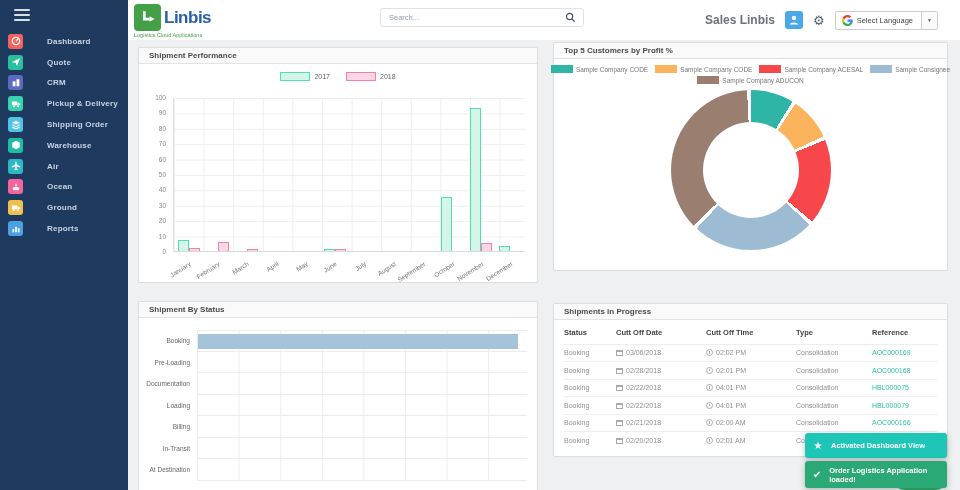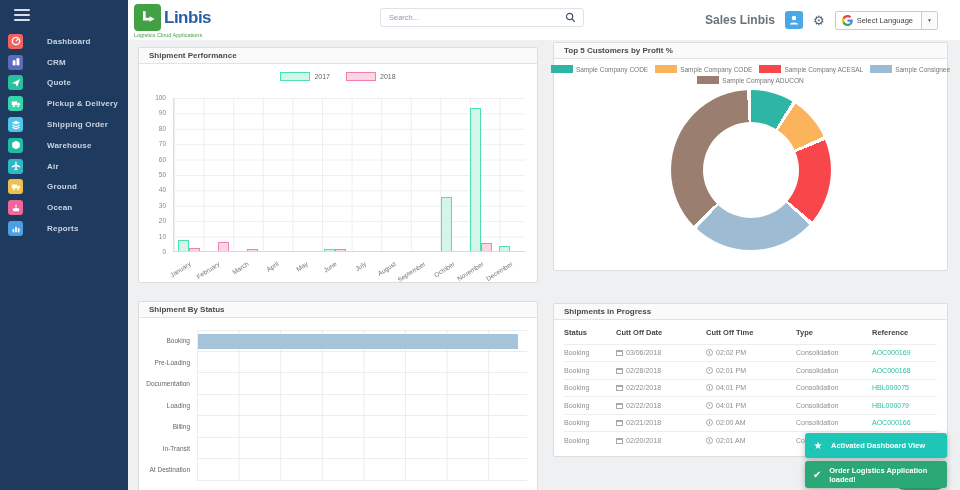--- a/index.html
+++ b/index.html
@@ -110,35 +110,35 @@
       <div class="nav-item">
         <span class="nav-icon" style="background:#f2635f">
           <svg viewBox="0 0 12 12">
             <circle cx="6" cy="6" r="4.4" fill="none" stroke="#fff" stroke-width="1.6"></circle>
             <line x1="6" y1="6" x2="8.6" y2="3.4" stroke="#fff" stroke-width="1.4"></line>
           </svg>
         </span>
         <span class="nav-label">Dashboard</span>
       </div>
       <div class="nav-item">
+        <span class="nav-icon" style="background:#2abf9e">
+          <svg viewBox="0 0 12 12">
+            <path d="M1 6.2 L11 1.3 L7.2 10.8 L5.5 6.8 Z" fill="#fff"></path>
+          </svg>
+        </span>
+        <span class="nav-label">Quote</span>
+      </div>
+      <div class="nav-item">
         <span class="nav-icon" style="background:#5c6bc0">
           <svg viewBox="0 0 12 12">
             <rect x="2" y="4" width="3.4" height="6" fill="#fff"></rect>
             <rect x="6.6" y="1.5" width="3.4" height="8.5" fill="#fff"></rect>
           </svg>
         </span>
         <span class="nav-label">CRM</span>
-      </div>
-      <div class="nav-item">
-        <span class="nav-icon" style="background:#2abf9e">
-          <svg viewBox="0 0 12 12">
-            <path d="M1 6.2 L11 1.3 L7.2 10.8 L5.5 6.8 Z" fill="#fff"></path>
-          </svg>
-        </span>
-        <span class="nav-label">Quote</span>
       </div>
       <div class="nav-item">
         <span class="nav-icon" style="background:#38d3ae">
           <svg viewBox="0 0 12 12">
             <rect x="1" y="3" width="6.3" height="4.6" fill="#fff"></rect>
             <path d="M7.6 4.4 h2.2 l1.2 1.6 v1.6 h-3.4 Z" fill="#fff"></path>
             <circle cx="3.4" cy="8.8" r="1.2" fill="#fff"></circle>
             <circle cx="8.6" cy="8.8" r="1.2" fill="#fff"></circle>
           </svg>
         </span>
@@ -164,38 +164,38 @@
       </div>
       <div class="nav-item">
         <span class="nav-icon" style="background:#2eb8c5">
           <svg viewBox="0 0 12 12">
             <path d="M5.3 1.3 c0-.8 1.4-.8 1.4 0 l.2 2.9 4.1 2.2 v1.3 l-4.1-1.1 -.2 2.5 1.3 1 v1 L6 10.5 L4 11.1 v-1 l1.3-1 -.2-2.5 -4.1 1.1 V6.4 l4.1-2.2 Z" fill="#fff"></path>
           </svg>
         </span>
         <span class="nav-label">Air</span>
       </div>
       <div class="nav-item">
+        <span class="nav-icon" style="background:#f1649c">
+          <svg viewBox="0 0 12 12">
+            <rect x="5.3" y="2" width="1.4" height="3.4" fill="#fff"></rect>
+            <path d="M1.8 6.8 L6 5.6 L10.2 6.8 L9.1 9.8 H2.9 Z" fill="#fff"></path>
+          </svg>
+        </span>
+        <span class="nav-label">Ocean</span>
+      </div>
+      <div class="nav-item">
         <span class="nav-icon" style="background:#eec04f">
           <svg viewBox="0 0 12 12">
             <rect x="1" y="3" width="6.3" height="4.6" fill="#fff"></rect>
             <path d="M7.6 4.4 h2.2 l1.2 1.6 v1.6 h-3.4 Z" fill="#fff"></path>
             <circle cx="3.4" cy="8.8" r="1.2" fill="#fff"></circle>
             <circle cx="8.6" cy="8.8" r="1.2" fill="#fff"></circle>
           </svg>
         </span>
         <span class="nav-label">Ground</span>
-      </div>
-      <div class="nav-item">
-        <span class="nav-icon" style="background:#f1649c">
-          <svg viewBox="0 0 12 12">
-            <rect x="5.3" y="2" width="1.4" height="3.4" fill="#fff"></rect>
-            <path d="M1.8 6.8 L6 5.6 L10.2 6.8 L9.1 9.8 H2.9 Z" fill="#fff"></path>
-          </svg>
-        </span>
-        <span class="nav-label">Ocean</span>
       </div>
       <div class="nav-item">
         <span class="nav-icon" style="background:#4b9fe3">
           <svg viewBox="0 0 12 12">
             <rect x="1.8" y="6" width="2" height="4" fill="#fff"></rect>
             <rect x="5" y="3.4" width="2" height="6.6" fill="#fff"></rect>
             <rect x="8.2" y="5" width="2" height="5" fill="#fff"></rect>
           </svg>
         </span>
         <span class="nav-label">Reports</span>

